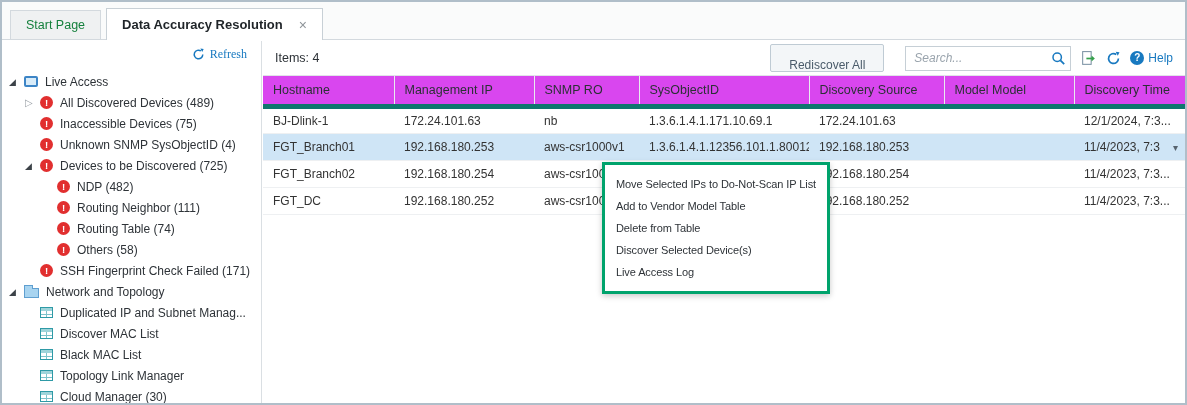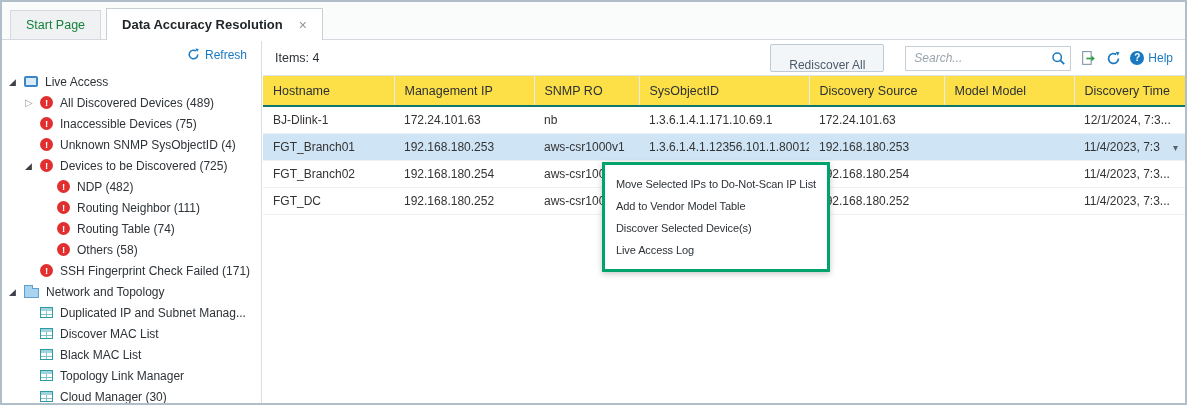--- a/index.html
+++ b/index.html
@@ -25,21 +25,21 @@
     height:32px; margin-bottom:-1px; border-color:#c8d0d6; z-index:2;
   }
   .tab .close { margin-left:16px; color:#8e9499; font-size:14px; font-weight:normal; line-height:1; }
 
   
   .sidebar {
     position:absolute; left:0; top:39px; bottom:0; width:260px;
     background:#fff; border-right:1px solid #dadfe3; overflow:hidden;
   }
   .sidebar-header { height:27px; display:flex; justify-content:flex-end; align-items:center; padding-right:14px; }
-  .refresh-link { color:#1879c0; display:flex; align-items:center; gap:5px; cursor:pointer; font-size:12px; }
+  .refresh-link { color:#1879c0; display:flex; align-items:center; gap:5px; cursor:pointer; font-size:12px;font-family:Liberation Serif, serif; }
 
   .tree { margin-top:3px; }
   .tree-item { height:21px; display:flex; align-items:center; white-space:nowrap; cursor:pointer; }
   .tree-item.depth0 { padding-left:7px; }
   .tree-item.depth1 { padding-left:23px; }
   .tree-item.depth2 { padding-left:40px; }
   .expander { width:15px; flex:none; font-size:9px; color:#3c4248; }
   .expander.collapsed { color:#9aa0a6; font-size:10px; }
   .tlabel { margin-left:0; color:#2e3338; font-size:12px; }
 
@@ -86,21 +86,21 @@
     width:14px; height:14px; border-radius:50%; background:#1879c0; color:#fff;
     font-size:10px; font-weight:bold; text-align:center; line-height:14px; display:inline-block;
   }
 
   
   .grid { position:absolute; left:0; top:34px; right:0; bottom:0; overflow:hidden; border-top:1px solid #e0e4e8; }
   table { width:100%; border-collapse:collapse; table-layout:fixed; }
   th:nth-child(1){width:131px;} th:nth-child(2){width:140px;} th:nth-child(3){width:105px;}
   th:nth-child(4){width:170px;} th:nth-child(5){width:135px;} th:nth-child(6){width:130px;}
   thead th {
-    height:30px; background:#fde047; border-bottom:2px solid #0f766e; border-right:1px solid #e8ecef;
+    height:30px; background:#d946ef; border-bottom:5px solid #0f766e; border-right:1px solid #e8ecef;
     text-align:left; padding:0 10px; font-weight:normal; color:#2b3035; font-size:12.5px; white-space:nowrap; overflow:hidden;
   }
   thead th:last-child { border-right:none; }
   tbody td {
     height:27px; border-bottom:1px solid #eef0f2; padding:0 10px; font-size:12px;
     color:#333; white-space:nowrap; overflow:hidden; position:relative;
   }
   tbody tr { cursor:pointer; }
   tbody tr.selected td { background:#cfe5f6; }
   .row-chevron { position:absolute; right:7px; top:50%; transform:translateY(-50%); color:#57636e; font-size:10px; }
@@ -313,17 +313,18 @@
             </tr>
           </tbody>
       </table>
     </div>
 
   </div>
 
   <div class="context-menu" style="border-color: rgb(0, 163, 108);">
       <div class="menu-item">Move Selected IPs to Do-Not-Scan IP List</div>
       <div class="menu-item">Add to Vendor Model Table</div>
+      <div class="menu-item">Delete from Table</div>
       <div class="menu-item">Discover Selected Device(s)</div>
       <div class="menu-item">Live Access Log</div>
     </div>
 
 </div>
 
 </body></html>

